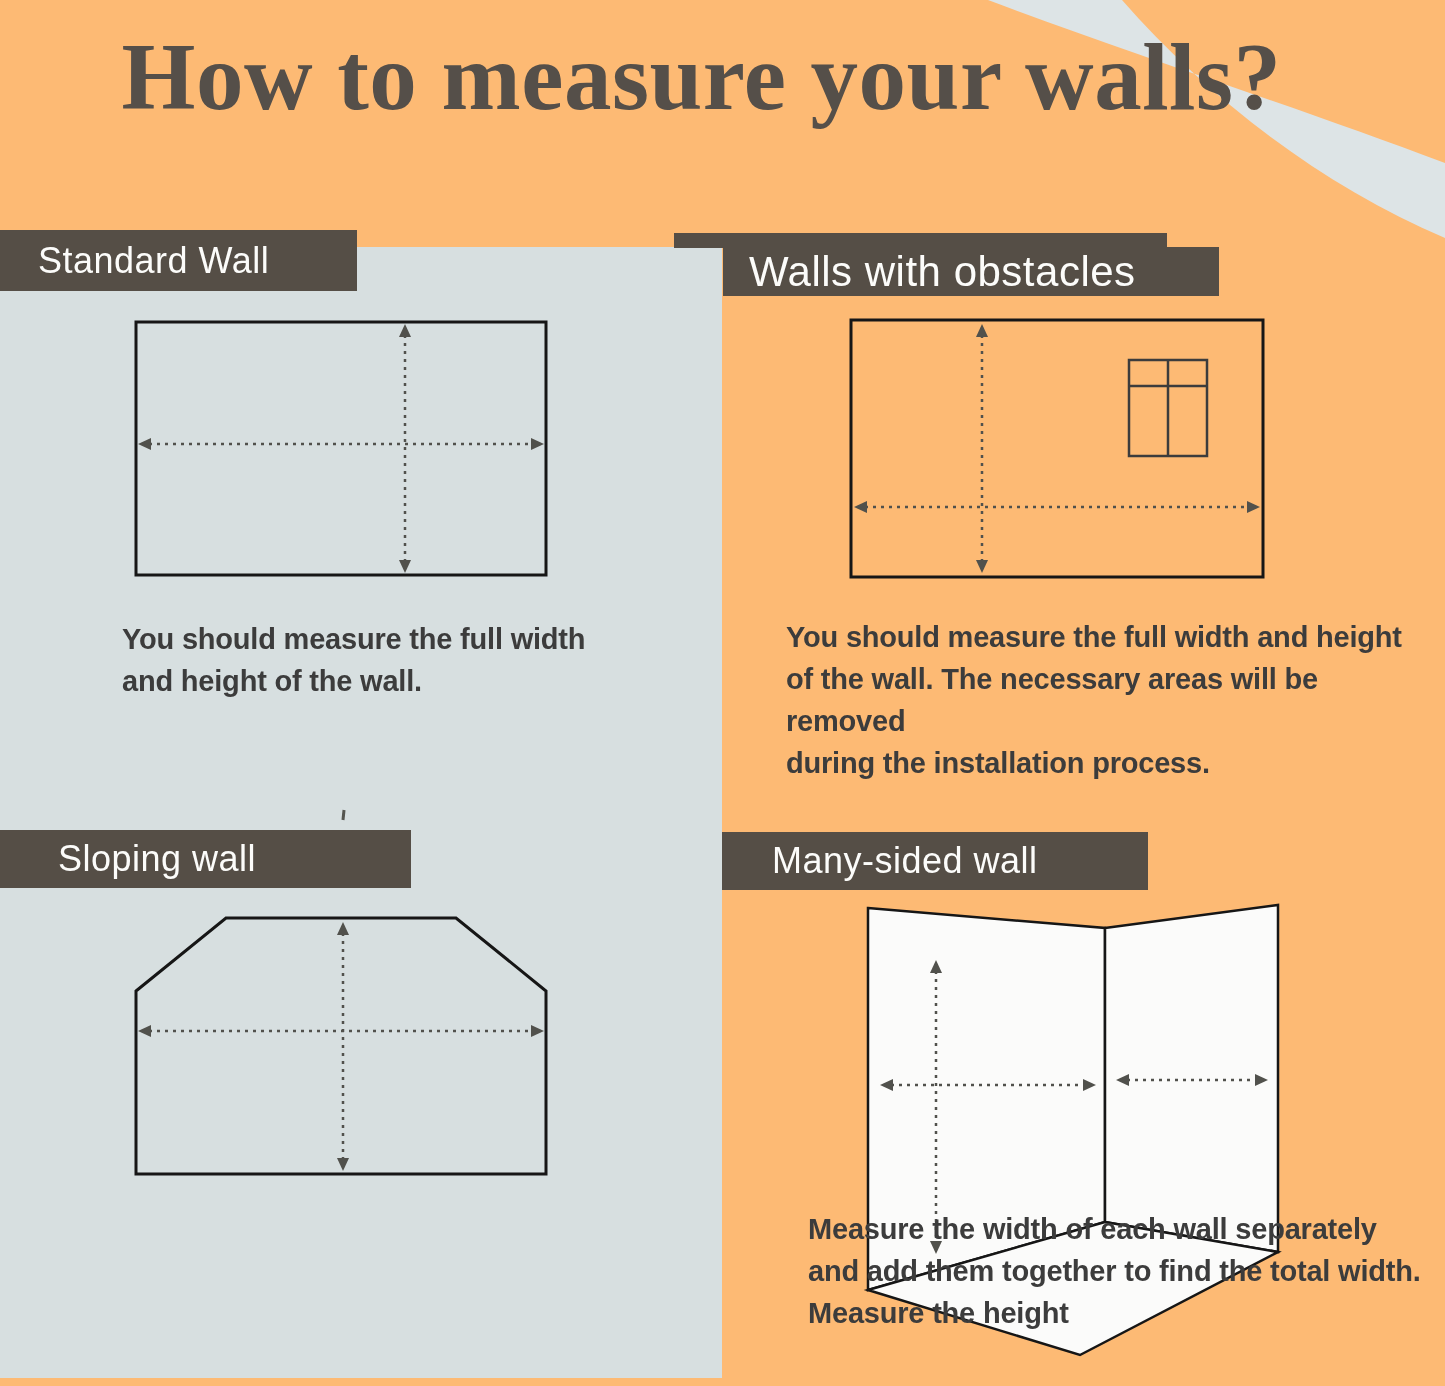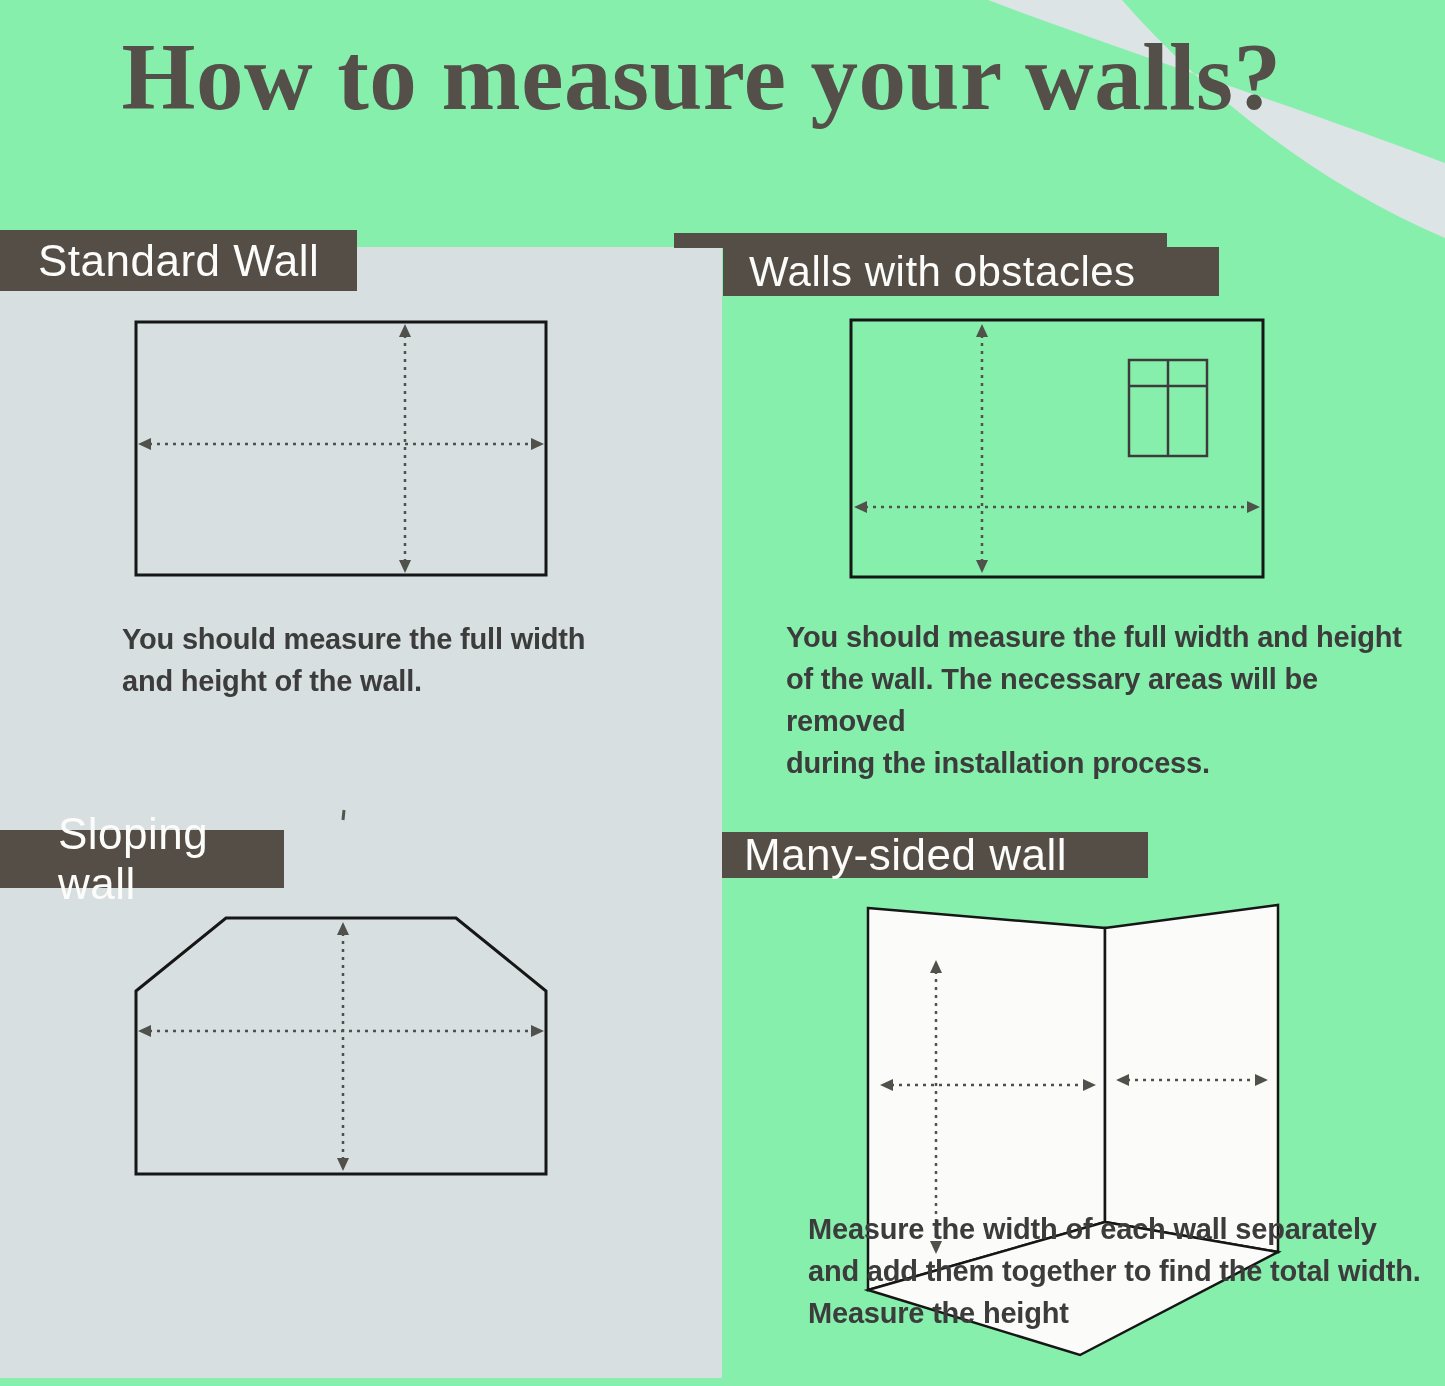--- a/index.html
+++ b/index.html
@@ -1,40 +1,40 @@
 <!DOCTYPE html>
 <html><head>
 <meta charset="utf-8">
 <style>
   html,body{margin:0;padding:0;background:#e9e9e9;}
   .page{
-    position:relative;width:1445px;height:1386px;background:#86efac;
+    position:relative;width:1445px;height:1386px;background:#fdba74;
     overflow:hidden;font-family:"Liberation Sans",sans-serif;
   }
   .band-svg,.diagrams{position:absolute;left:0;top:0;width:1445px;height:1386px;}
   .band-svg{z-index:0;}
   .title{
     position:absolute;z-index:1;top:22px;left:0;right:42px;margin:0;
     text-align:center;font-family:"Liberation Serif","DejaVu Serif",serif;
     font-weight:600;font-size:95px;color:#554f49;letter-spacing:0.5px;
   }
   .panel{
     position:absolute;z-index:1;left:0;top:247px;width:722px;height:1131px;
     background:#d7dfe0;
   }
   .hdr{
     position:absolute;z-index:2;background:#554e46;color:#fcfcfa;
-    display:flex;align-items:center;font-size:44px;font-weight:400;
+    display:flex;align-items:center;font-size:36px;font-weight:400;
     letter-spacing:0.5px;
   }
   .hdr-standard{left:0;top:230px;width:357px;height:61px;padding-left:38px;box-sizing:border-box;}
   .hdr-obstacles{left:723px;top:247px;width:496px;height:49px;padding-left:26px;box-sizing:border-box;font-size:42px;}
   .hdr-strip{position:absolute;z-index:2;left:674px;top:233px;width:493px;height:15px;background:#554e46;}
-  .hdr-sloping{left:0;top:830px;width:284px;height:58px;padding-left:58px;box-sizing:border-box;}
-  .hdr-many{left:722px;top:832px;width:426px;height:46px;padding-left:22px;box-sizing:border-box;}
+  .hdr-sloping{left:0;top:830px;width:411px;height:58px;padding-left:58px;box-sizing:border-box;}
+  .hdr-many{left:722px;top:832px;width:426px;height:58px;padding-left:50px;box-sizing:border-box;}
   .caption{
     position:absolute;z-index:3;white-space:pre-line;
     font-size:29px;font-weight:bold;color:#3c3c3c;line-height:42px;
     letter-spacing:-0.2px;
   }
   .cap-standard{left:122px;top:618px;}
   .cap-obstacles{left:786px;top:616px;}
   .cap-sloping{left:65px;top:1208px;}
   .cap-many{left:808px;top:1208px;}
   .diagrams{z-index:3;pointer-events:none;}

